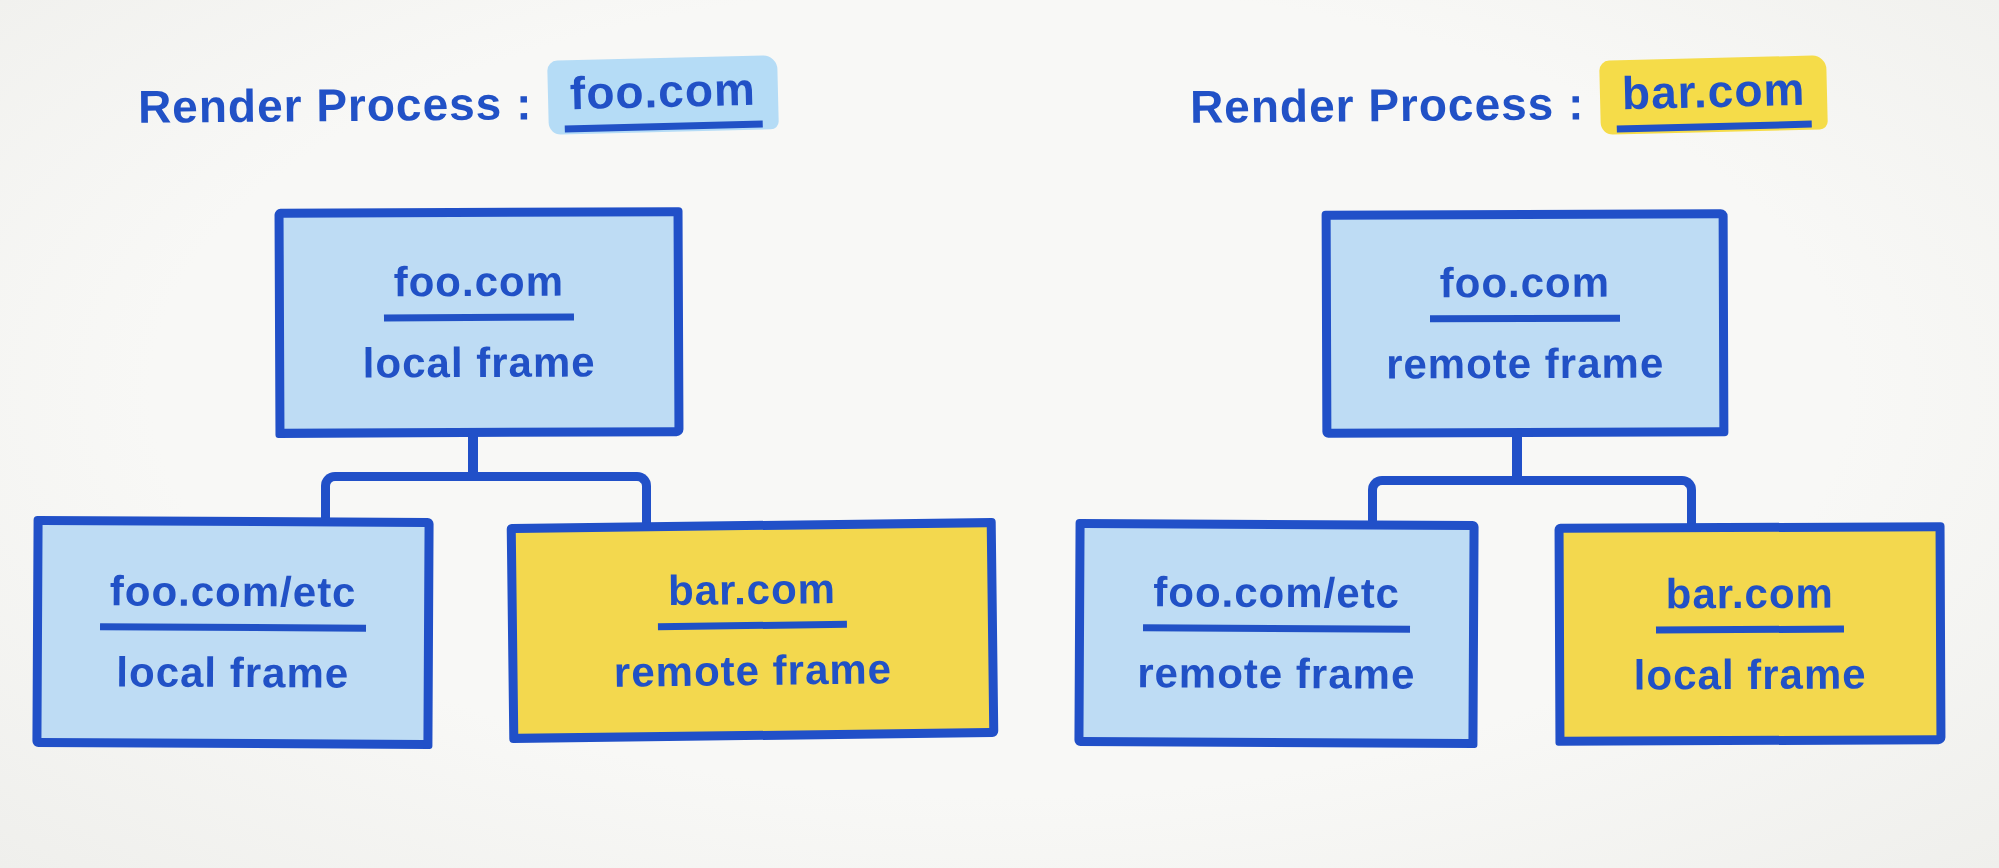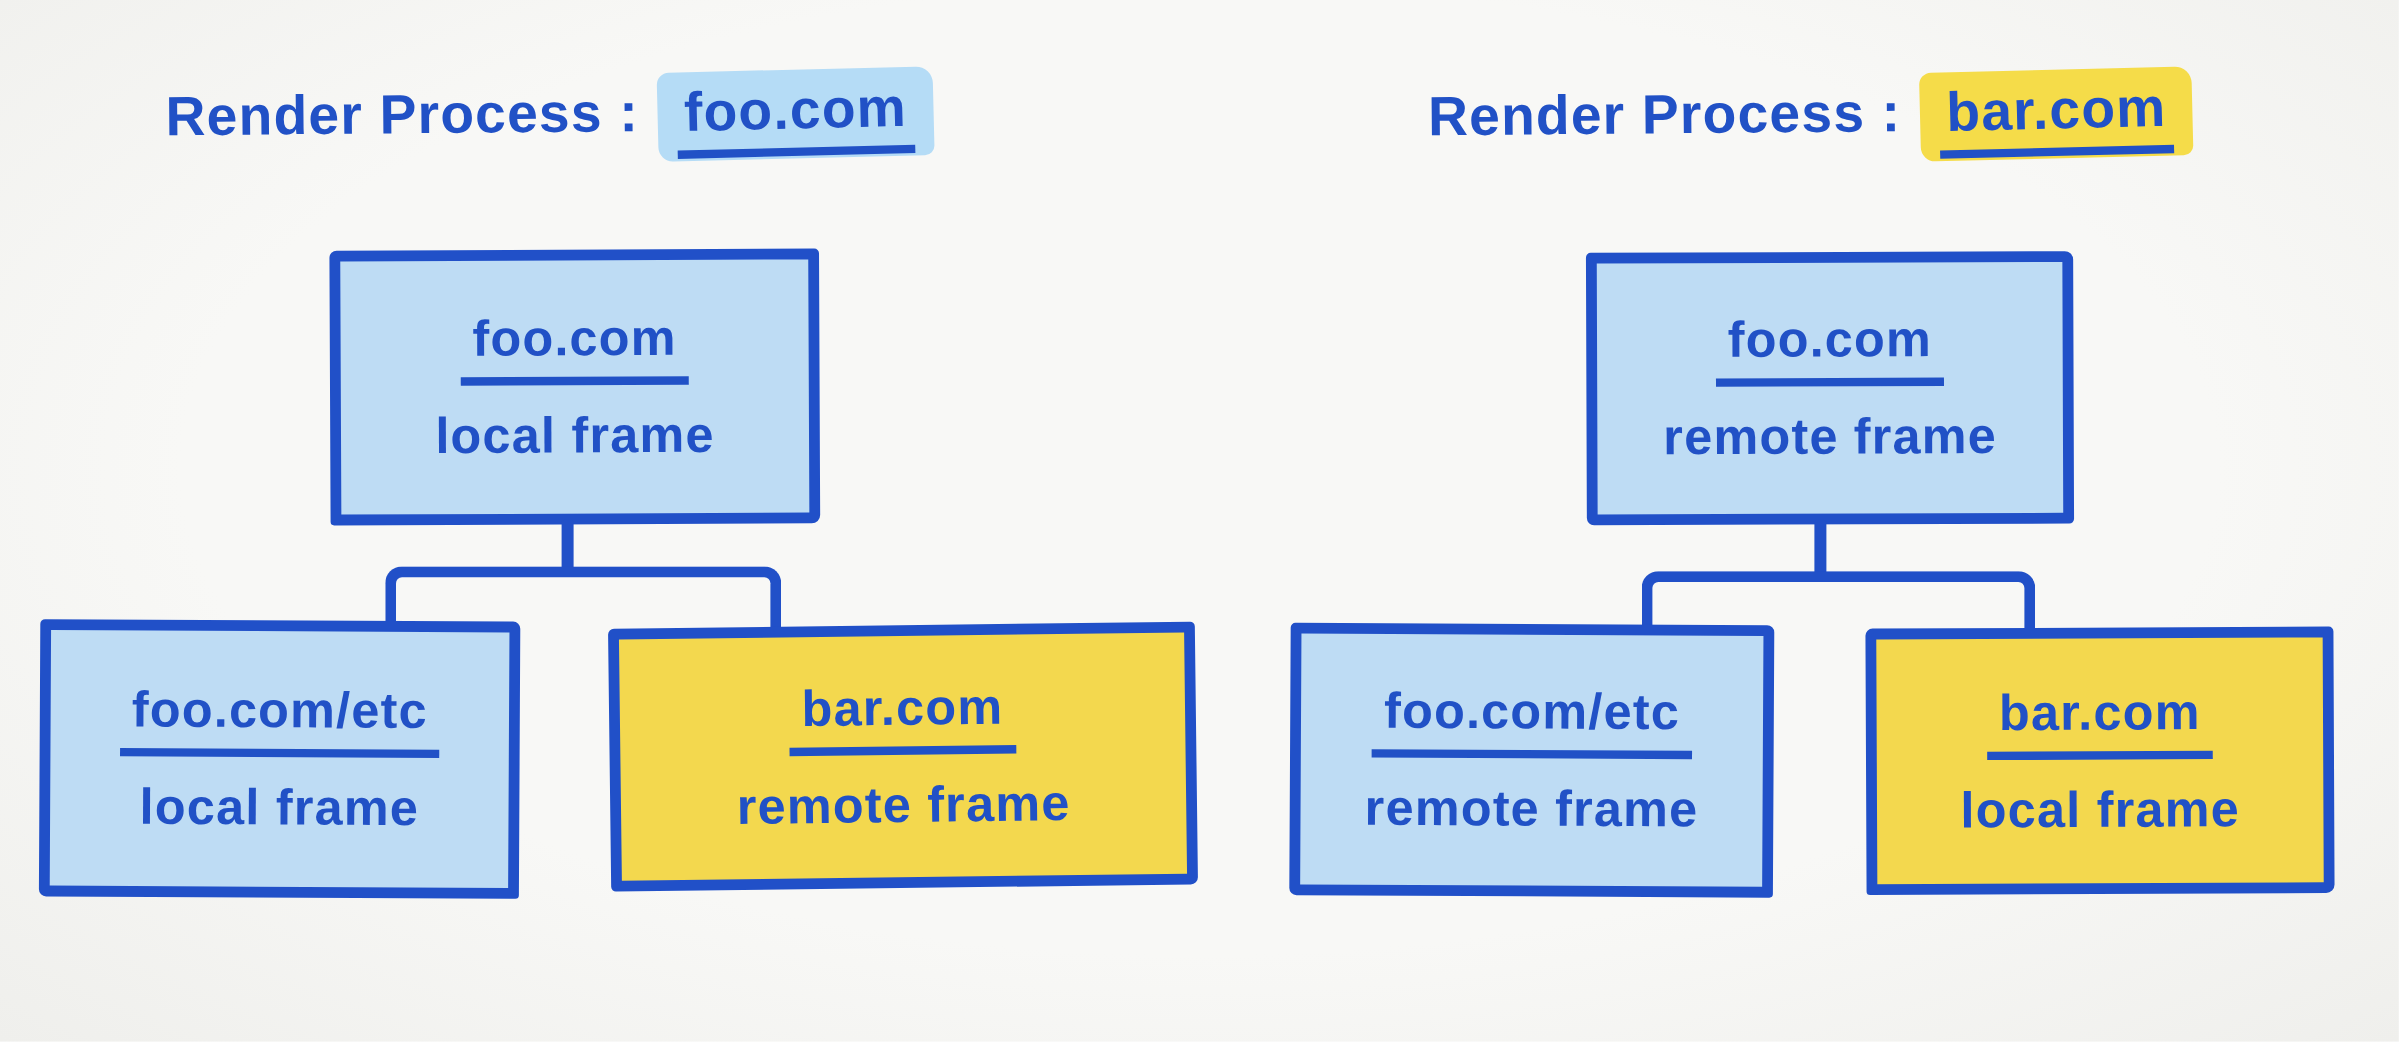--- a/index.html
+++ b/index.html
@@ -6,21 +6,21 @@
   .canvas{
     position:relative;
     width:1999px;height:868px;
     background:radial-gradient(ellipse at 50% 45%, #f8f8f6 60%, #efefec 100%);
     overflow:hidden;
     font-family:"Liberation Sans", sans-serif;
     color:#2151c6;
   }
   .title{
     position:absolute;
-    display:flex;align-items:center;gap:16px;
+    display:flex;align-items:flex-end;gap:16px;
     font-size:46px;font-weight:bold;letter-spacing:1px;
     white-space:nowrap;
   }
   .title .prefix{transform:rotate(-0.5deg);}
   .hl{
     display:inline-block;
     padding:6px 16px 2px 16px;
     border-radius:10px 14px 8px 12px;
     transform:rotate(-1.4deg);
   }

